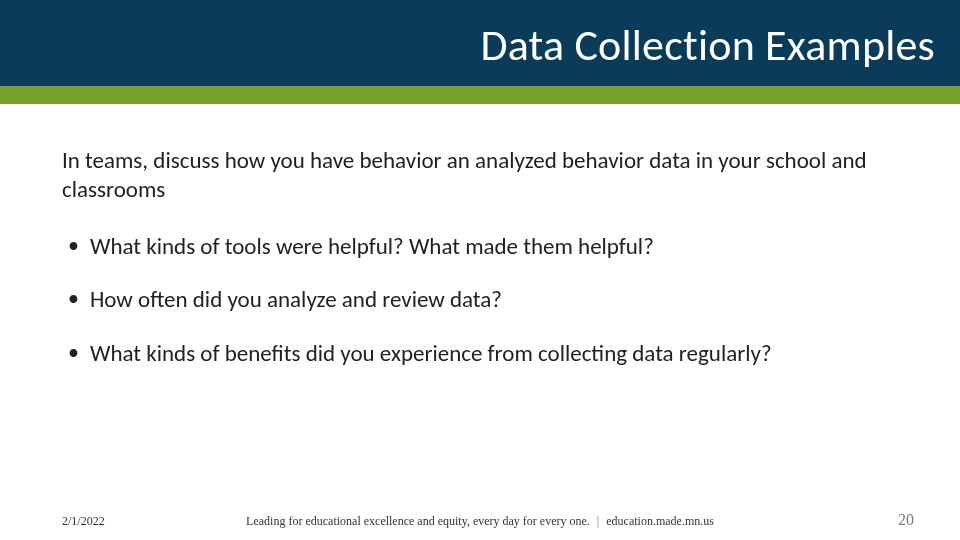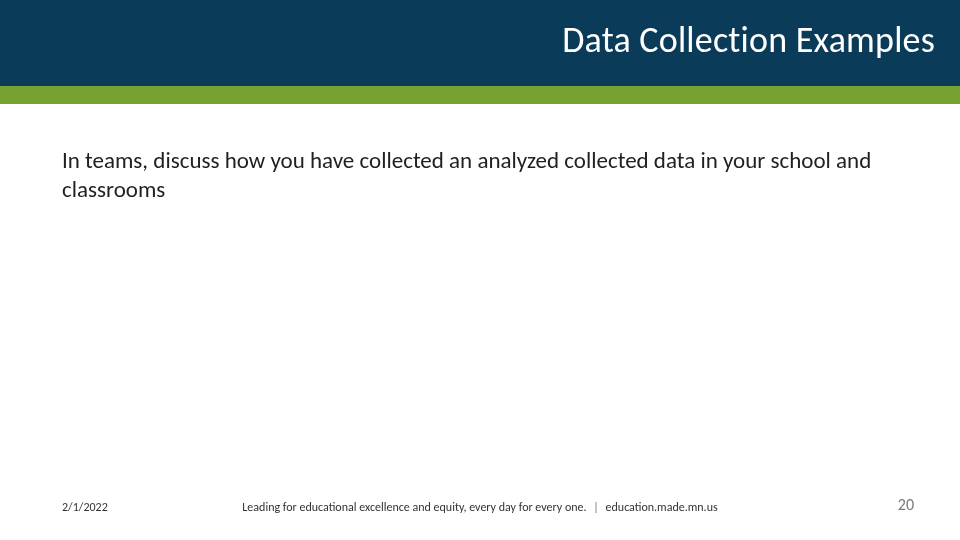--- a/index.html
+++ b/index.html
@@ -1,41 +1,46 @@
 <!DOCTYPE html>
 <html><head>
 <meta charset="utf-8">
 <style>
   * { box-sizing: border-box; margin: 0; padding: 0; }
   html, body { width: 960px; height: 540px; font-family: "Segoe UI", "Calibri", Arial, sans-serif; background: #fff; overflow: hidden; }
   .slide { position: relative; width: 960px; height: 540px; background: #ffffff; }
   .header-bar { position: absolute; top: 0; left: 0; width: 960px; height: 86px; background: #0a3c5a; }
   .accent-bar  { position: absolute; top: 86px; left: 0; width: 960px; height: 18px; background: #78a22f; }
-  .title { position: absolute; top: 18px; right: 25px; color: #ffffff; font-size: 36px; font-weight: 400; letter-spacing: 0.2px; }
+  .title { position: absolute; top: 18px; right: 25px; color: #ffffff; font-size: 44px; font-weight: 400; letter-spacing: 0.2px; }
   .body { position: absolute; top: 146px; left: 62px; right: 58px; color: #212121; }
   .lead { font-size: 23px; line-height: 1.25; margin-bottom: 28px; font-weight: 400; }
   ul.bullets { list-style: none; padding: 0; }
   ul.bullets li { font-size: 23px; line-height: 1.3; margin-bottom: 24px; position: relative; padding-left: 28px; }
   ul.bullets li::before { content: "•"; position: absolute; left: 6px; top: 0; font-size: 22px; }
-  .footer { position: absolute; left: 0; bottom: 26px; width: 944px; height: 20px; }
+  .footer { position: absolute; left: 0; bottom: 11px; width: 944px; height: 20px; font-family: Liberation Serif, serif; }
   .date { position: absolute; left: 62px; bottom: 0; font-size: 12px; color: #333; }
   .tagline { position: absolute; left: 0; width: 960px; bottom: 0; text-align: center; font-size: 12px; color: #333; }
   .tagline .sep { color: #777; margin: 0 4px; }
   .pagenum { position: absolute; right: 30px; bottom: 0; font-size: 16px; color: #7a7a7a; }
 </style>
 </head>
 <body>
 
 <div class="slide">
   <div class="header-bar"></div>
   <div class="accent-bar"></div>
   <div class="title">Data Collection Examples</div>
 
   <div class="body">
-    <p class="lead">In teams, discuss how you have collected an analyzed collected data in your school and classrooms</p>
+    <p class="lead">In teams, discuss how you have behavior an analyzed behavior data in your school and classrooms</p>
+    <ul class="bullets">
+      <li>What kinds of tools were helpful?  What made them helpful?</li>
+      <li>How often did you analyze and review data?</li>
+      <li>What kinds of benefits did you experience from collecting data regularly?</li>
+    </ul>
   </div>
 
   <div class="footer">
     <div class="date">2/1/2022</div>
     <div class="tagline">
       <span>Leading for educational excellence and equity, every day for every one.</span>
       <span class="sep">|</span>
       <span>education.made.mn.us</span>
     </div>
     <div class="pagenum">20</div>

